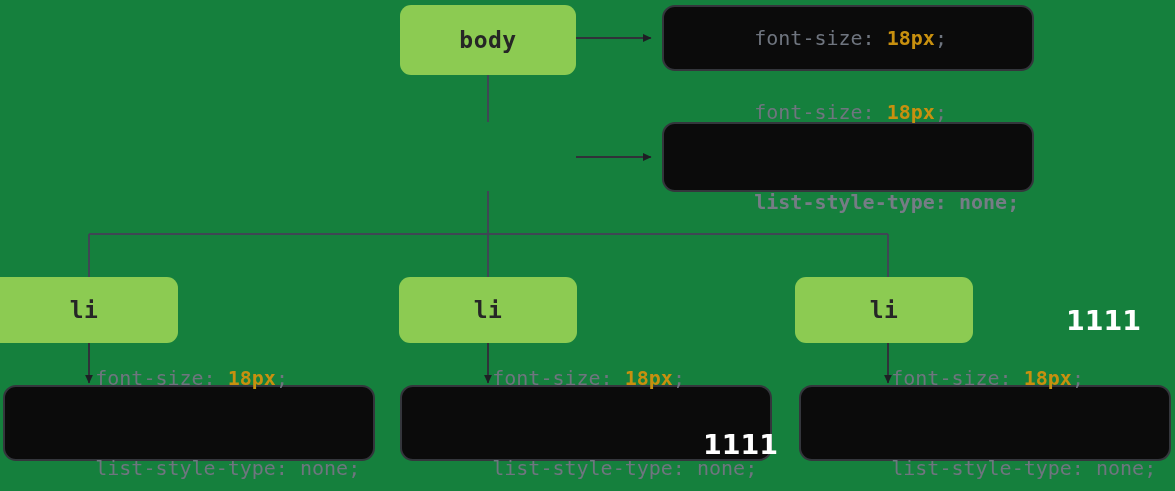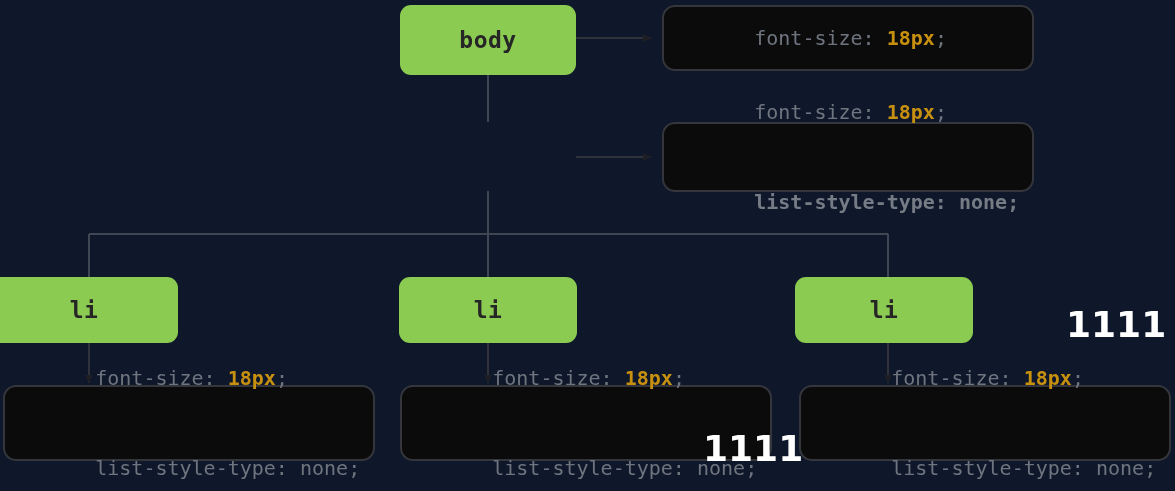--- a/index.html
+++ b/index.html
@@ -5,21 +5,21 @@
 <style>
   html, body {
     margin: 0;
     padding: 0;
     background: #000000;
   }
   #stage {
     position: relative;
     width: 1175px;
     height: 491px;
-    background: #0f172a;
+    background: #15803d;
     overflow: hidden;
     font-family: "DejaVu Sans Mono", "Liberation Mono", monospace;
   }
 
   
   #wires {
     position: absolute;
     left: 0; top: 0;
     width: 1175px;
     height: 491px;
@@ -74,21 +74,21 @@
   .val-kw { color: #6f757f; }
   .val-kw.bold { color: #767c86; font-weight: bold; }
   .semi { color: #6f757f; }
   .semi.bold { color: #767c86; font-weight: bold; }
 
   
   .overlay-num {
     position: absolute;
     font-family: "DejaVu Sans", "Liberation Sans", sans-serif;
     font-weight: bold;
-    font-size: 36px;
+    font-size: 27px;
     color: #ffffff;
     line-height: 1;
     letter-spacing: 0px;
     white-space: pre;
   }
 </style>
 </head>
 <body>
 
 <div id="stage">

